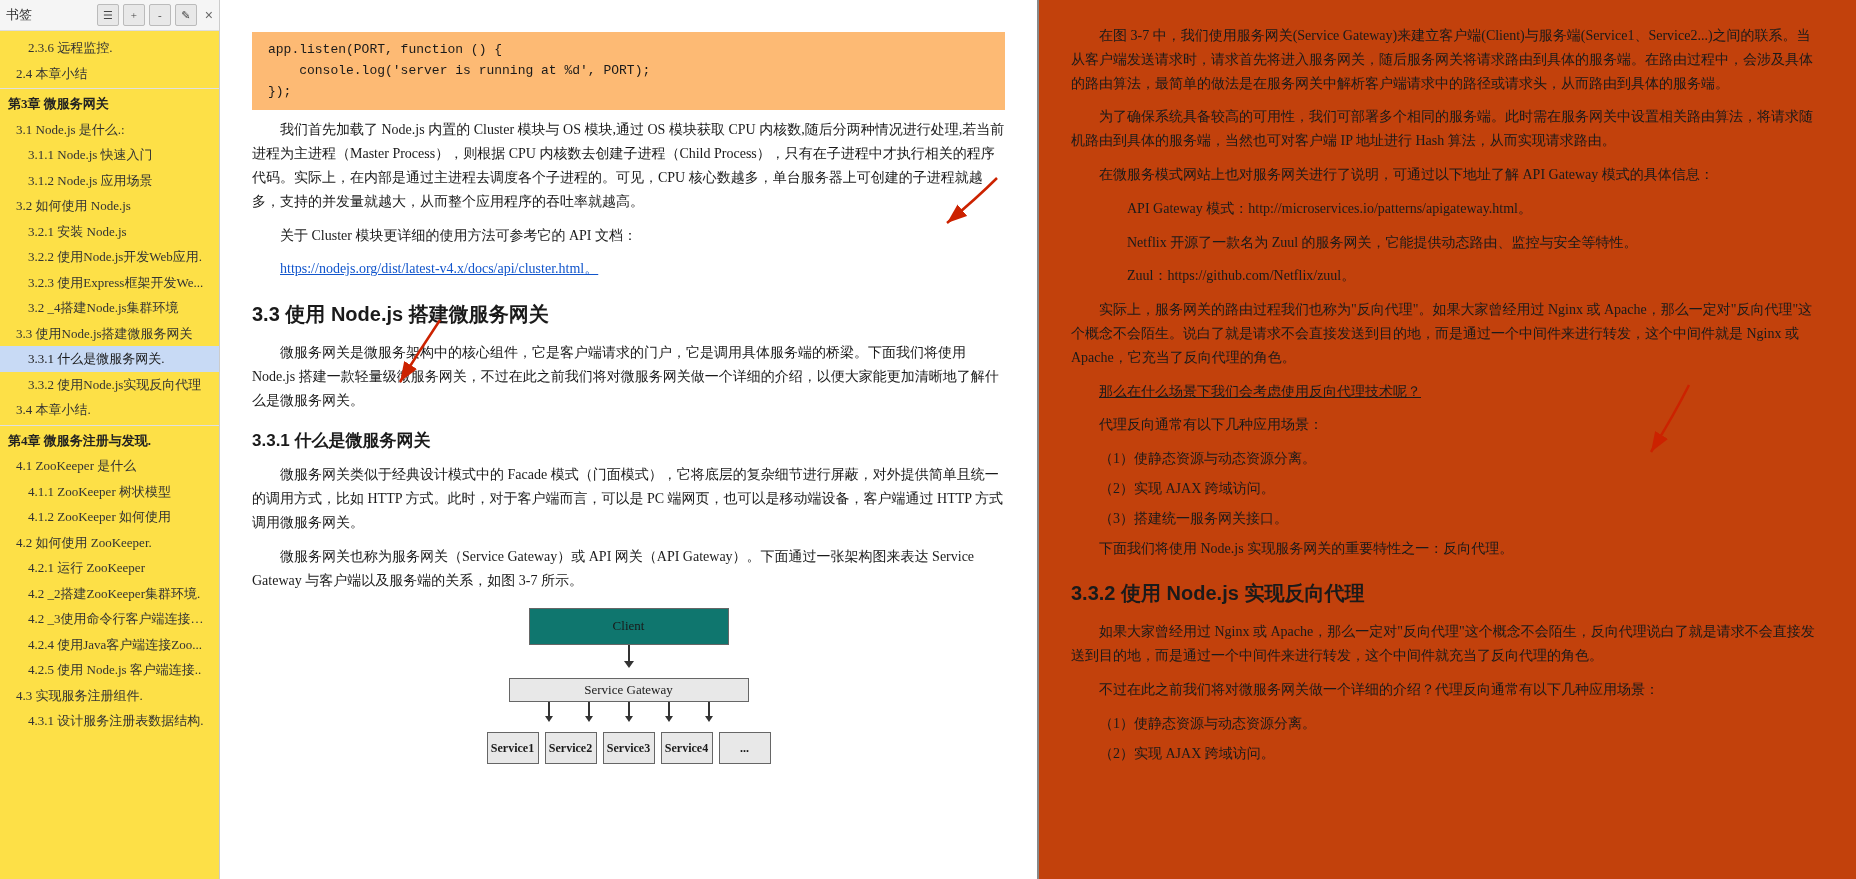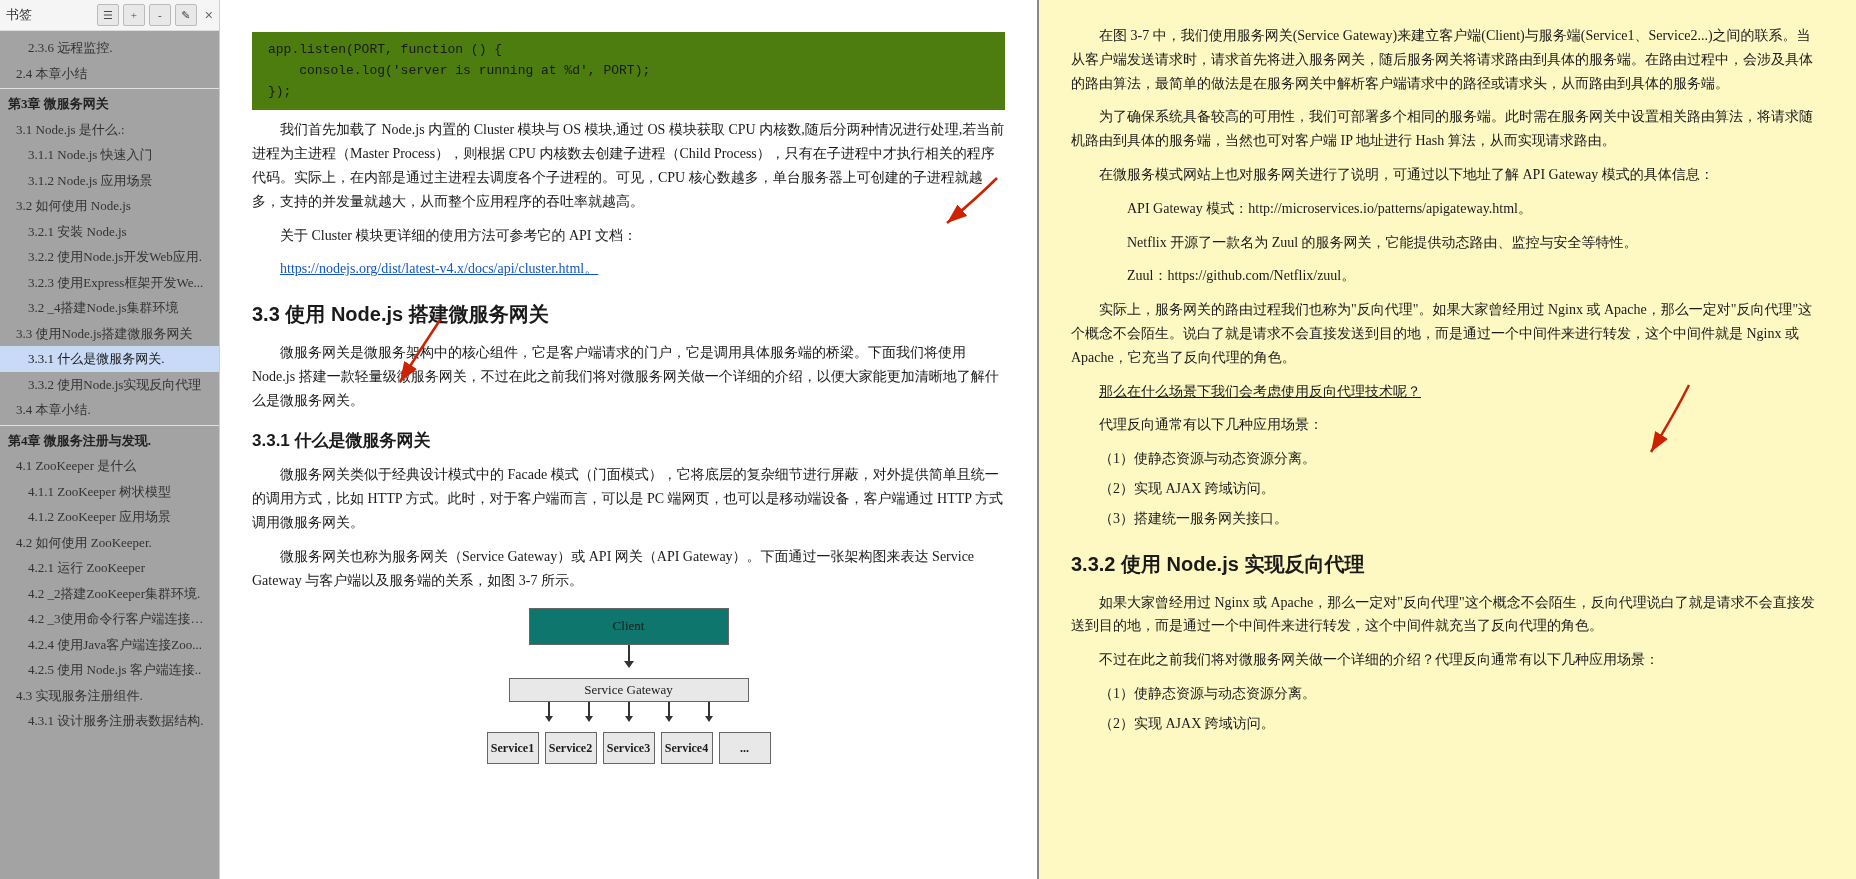--- a/index.html
+++ b/index.html
@@ -2,21 +2,21 @@
 <html><head>
   <meta charset="utf-8">
   <style>
     * { margin: 0; padding: 0; box-sizing: border-box; }
     body { font-family: "SimSun", "宋体", serif; font-size: 14px; background: #f0f0f0; display: flex; width: 1856px; height: 879px; overflow: hidden; }
 
     
     #sidebar {
       width: 220px;
       min-width: 220px;
-      background: #a3a3a3;
+      background: #fde047;
       border-right: 1px solid #ccc;
       display: flex;
       flex-direction: column;
       height: 879px;
       overflow: hidden;
     }
     #sidebar-toolbar {
       display: flex;
       align-items: center;
       padding: 4px 6px;
@@ -103,21 +103,21 @@
       font-size: 17px;
       font-weight: bold;
       margin: 14px 0 8px 0;
       font-family: "SimHei", "黑体", sans-serif;
     }
     .page p {
       margin-bottom: 10px;
       text-indent: 2em;
     }
     .page .code-block {
-      background: #4d7c0f;
+      background: #fdba74;
       border: none;
       padding: 8px 16px;
       font-family: "Courier New", monospace;
       font-size: 13px;
       margin: 8px 0;
       line-height: 1.6;
       white-space: pre;
     }
 
     
@@ -161,21 +161,21 @@
     }
 
     
     .red-arrow {
       position: absolute;
       pointer-events: none;
       z-index: 10;
     }
 
     .page-right {
-      background: #fef9c3;
+      background: #c2410c;
       flex: 1;
       height: 100%;
       overflow-y: auto;
       padding: 24px 32px;
       font-family: "SimSun", "宋体", serif;
       font-size: 14px;
       line-height: 1.7;
       color: #1a1a1a;
     }
     .page-right h2 {
@@ -225,21 +225,21 @@
       <div class="toc-item level3">3.2.3 使用Express框架开发We...</div>
       <div class="toc-item level3">3.2 _4搭建Node.js集群环境</div>
       <div class="toc-item level2">3.3 使用Node.js搭建微服务网关</div>
       <div class="toc-item level3 active">3.3.1 什么是微服务网关.</div>
       <div class="toc-item level3">3.3.2 使用Node.js实现反向代理</div>
       <div class="toc-item level2">3.4 本章小结.</div>
       <div class="toc-divider"></div>
       <div class="toc-item level1">第4章 微服务注册与发现.</div>
       <div class="toc-item level2">4.1 ZooKeeper 是什么</div>
       <div class="toc-item level3">4.1.1 ZooKeeper 树状模型</div>
-      <div class="toc-item level3">4.1.2 ZooKeeper 应用场景</div>
+      <div class="toc-item level3">4.1.2 ZooKeeper 如何使用</div>
       <div class="toc-item level2">4.2 如何使用 ZooKeeper.</div>
       <div class="toc-item level3">4.2.1 运行 ZooKeeper</div>
       <div class="toc-item level3">4.2 _2搭建ZooKeeper集群环境.</div>
       <div class="toc-item level3">4.2 _3使用命令行客户端连接ZooK...</div>
       <div class="toc-item level3">4.2.4 使用Java客户端连接Zoo...</div>
       <div class="toc-item level3">4.2.5 使用 Node.js 客户端连接..</div>
       <div class="toc-item level2">4.3 实现服务注册组件.</div>
       <div class="toc-item level3">4.3.1 设计服务注册表数据结构.</div>
     </div>
 </div>
@@ -344,20 +344,21 @@
     <p>实际上，服务网关的路由过程我们也称为"反向代理"。如果大家曾经用过 Nginx 或 Apache，那么一定对"反向代理"这个概念不会陌生。说白了就是请求不会直接发送到目的地，而是通过一个中间件来进行转发，这个中间件就是 Nginx 或 Apache，它充当了反向代理的角色。</p>
 
     <p style="text-indent:2em;text-decoration:underline;">那么在什么场景下我们会考虑使用反向代理技术呢？</p>
 
     <p style="text-indent:2em;">代理反向通常有以下几种应用场景：</p>
 
     <div class="list-item">（1）使静态资源与动态资源分离。</div>
     <div class="list-item">（2）实现 AJAX 跨域访问。</div>
     <div class="list-item">（3）搭建统一服务网关接口。</div>
 
+    <p style="text-indent:2em;">下面我们将使用 Node.js 实现服务网关的重要特性之一：反向代理。</p>
 
     <svg style="position:absolute; top:380px; left:600px; width:60px; height:80px;" viewBox="0 0 60 80">
       <defs>
         <marker id="arrowhead3" markerWidth="8" markerHeight="6" refX="8" refY="3" orient="auto">
           <polygon points="0 0, 8 3, 0 6" fill="#cc2200"></polygon>
         </marker>
       </defs>
       <path d="M 50,5 Q 35,35 12,72" stroke="#cc2200" stroke-width="2.5" fill="none" marker-end="url(#arrowhead3)"></path>
     </svg>
 

